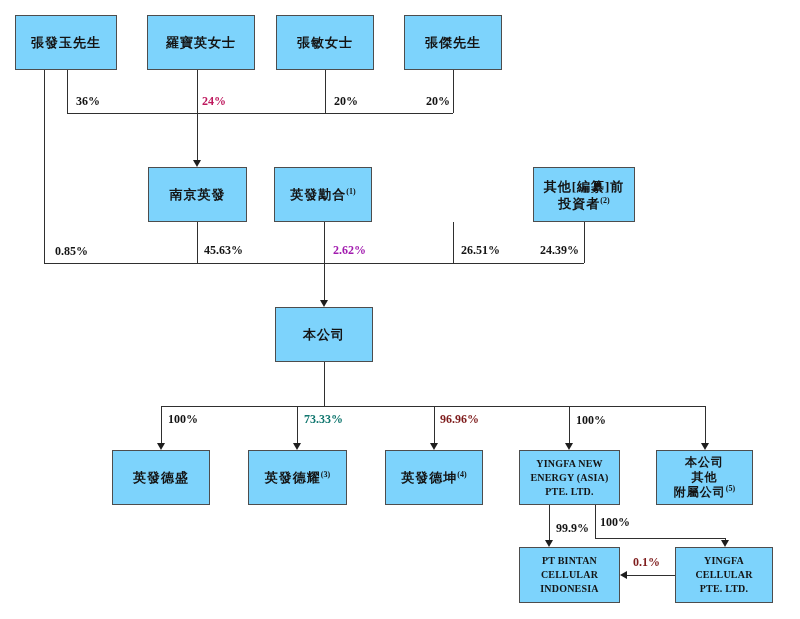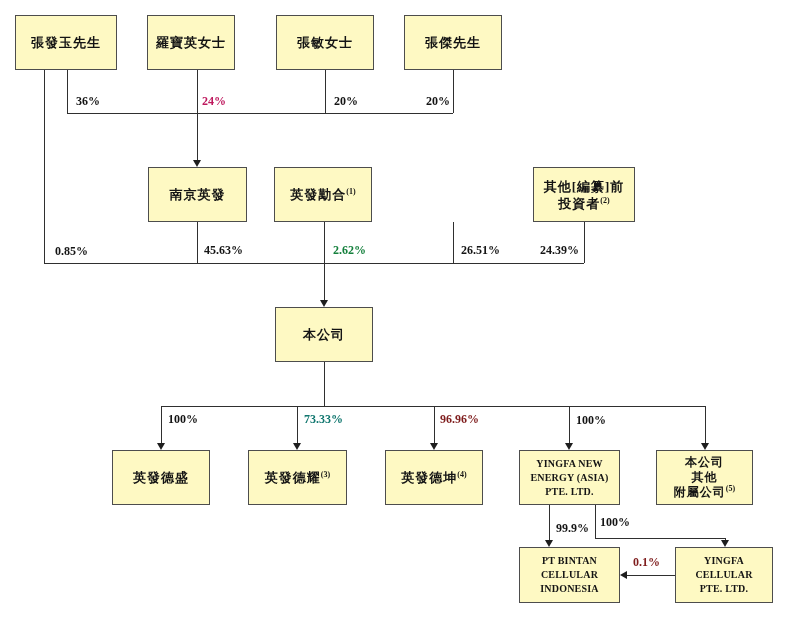--- a/index.html
+++ b/index.html
@@ -1,42 +1,42 @@
 <!DOCTYPE html>
 <html><head>
 <meta charset="utf-8">
 <style>
   html,body{margin:0;padding:0;background:#ffffff;}
   #canvas{
     position:relative;width:800px;height:619px;background:#ffffff;overflow:hidden;
     font-family:"Liberation Serif","DejaVu Serif",serif;color:#141414;
   }
   .node{
-    position:absolute;box-sizing:border-box;border:1px solid #4d4d4d;background:#fef9c3;
+    position:absolute;box-sizing:border-box;border:1px solid #4d4d4d;background:#7dd3fc;
     display:flex;flex-direction:column;align-items:center;justify-content:center;
     text-align:center;
   }
   .node.cjk{font-size:13px;font-weight:bold;line-height:17px;letter-spacing:1px;}
   .node.cjk-sm{font-size:12px;font-weight:bold;line-height:15px;letter-spacing:1px;}
   .node.en{font-size:10px;font-weight:bold;line-height:14px;letter-spacing:.2px;}
   .node sup{font-size:8px;letter-spacing:0;vertical-align:super;line-height:0;}
   .ln{position:absolute;background:#2f2f2f;}
   .pct{position:absolute;font-size:12px;font-weight:bold;white-space:nowrap;line-height:13px;}
   .arr{position:absolute;width:0;height:0;}
   .arr.down{border-left:4px solid transparent;border-right:4px solid transparent;border-top:7px solid #1e1e1e;}
   .arr.left{border-top:4px solid transparent;border-bottom:4px solid transparent;border-right:7px solid #1e1e1e;}
 </style>
 </head>
 <body>
 
 <div id="canvas">
     <div class="node cjk" style="left: 15px; top: 15px; width: 102px; height: 55px;">
       <span>張發玉先生</span>
     </div>
-    <div class="node cjk" style="left: 147px; top: 15px; width: 88px; height: 55px;">
+    <div class="node cjk" style="left: 147px; top: 15px; width: 108px; height: 55px;">
       <span>羅寶英女士</span>
     </div>
     <div class="node cjk" style="left: 276px; top: 15px; width: 98px; height: 55px;">
       <span>張敏女士</span>
     </div>
     <div class="node cjk" style="left: 404px; top: 15px; width: 98px; height: 55px;">
       <span>張傑先生</span>
     </div>
     <div class="node cjk" style="left: 148px; top: 167px; width: 99px; height: 55px;">
       <span>南京英發</span>
@@ -112,21 +112,21 @@
     <div class="arr down" style="left: 701px; top: 443px;"></div>
     <div class="arr down" style="left: 545px; top: 540px;"></div>
     <div class="arr down" style="left: 721px; top: 540px;"></div>
     <div class="arr left" style="left: 620px; top: 571px;"></div>
     <div class="pct" style="left: 76px; top: 95px; color: rgb(20, 20, 20);">36%</div>
     <div class="pct" style="left: 202px; top: 95px; color: #be185d;">24%</div>
     <div class="pct" style="left: 334px; top: 95px; color: rgb(20, 20, 20);">20%</div>
     <div class="pct" style="left: 426px; top: 95px; color: rgb(20, 20, 20);">20%</div>
     <div class="pct" style="left: 55px; top: 245px; color: rgb(20, 20, 20);">0.85%</div>
     <div class="pct" style="left: 204px; top: 244px; color: rgb(20, 20, 20);">45.63%</div>
-    <div class="pct" style="left: 333px; top: 244px; color: #15803d;">2.62%</div>
+    <div class="pct" style="left: 333px; top: 244px; color: #a21caf;">2.62%</div>
     <div class="pct" style="left: 461px; top: 244px; color: rgb(20, 20, 20);">26.51%</div>
     <div class="pct" style="left: 540px; top: 244px; color: rgb(20, 20, 20);">24.39%</div>
     <div class="pct" style="left: 168px; top: 413px; color: rgb(20, 20, 20);">100%</div>
     <div class="pct" style="left: 304px; top: 413px; color: #0f766e;">73.33%</div>
     <div class="pct" style="left: 440px; top: 413px; color: #7f1d1d;">96.96%</div>
     <div class="pct" style="left: 576px; top: 414px; color: rgb(20, 20, 20);">100%</div>
     <div class="pct" style="left: 556px; top: 522px; color: rgb(20, 20, 20);">99.9%</div>
     <div class="pct" style="left: 600px; top: 516px; color: rgb(20, 20, 20);">100%</div>
     <div class="pct" style="left: 633px; top: 556px; color: #7f1d1d;">0.1%</div>
   </div>

